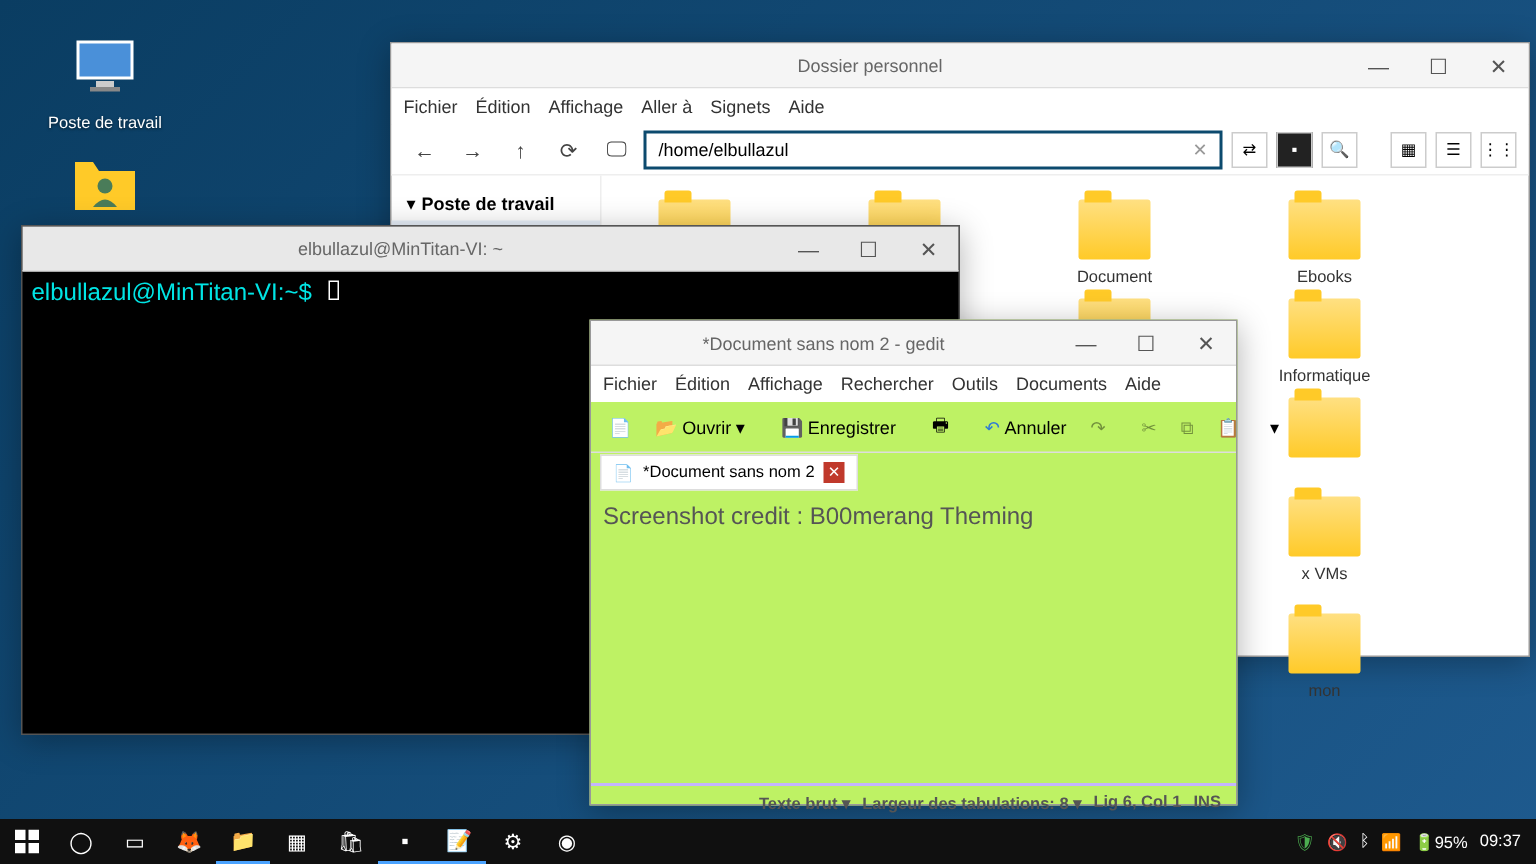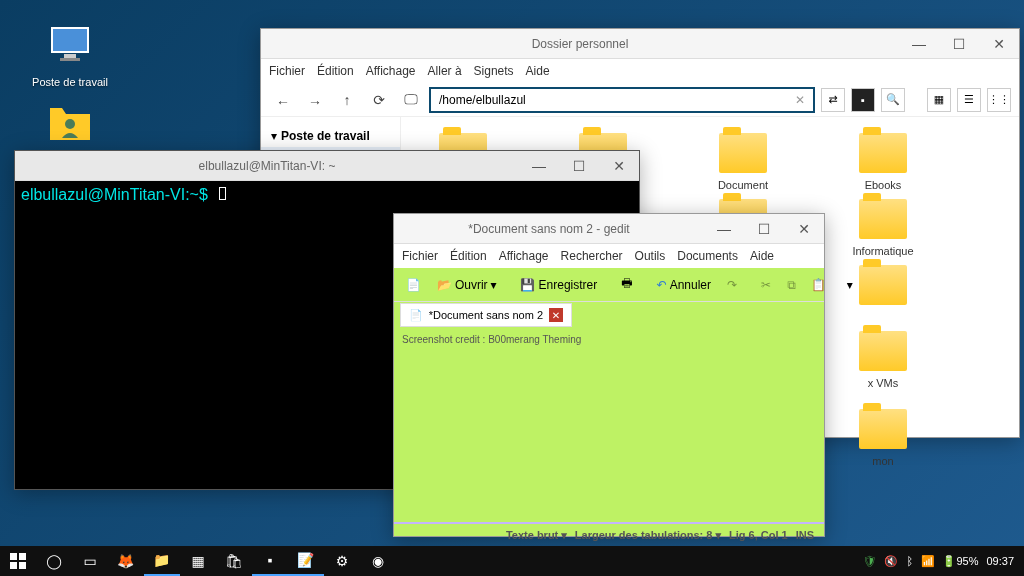--- a/index.html
+++ b/index.html
@@ -38,21 +38,21 @@
 .term-body .prompt { color: #00e5e5; }
 .term-body .cursor { display: inline-block; width: 7px; height: 13px; border: 1px solid #fff; margin-left: 2px; }
 
 .gedit { left: 393px; top: 213px; width: 432px; height: 324px; background: #bef264; }
 .gedit-toolbar { height: 34px; display: flex; align-items: center; padding: 2px 6px; gap: 4px; border-bottom: 1px solid #ddd; }
 .gedit-toolbar .tb-btn { display: flex; align-items: center; gap: 3px; padding: 4px 6px; font-size: 12px; cursor: pointer; }
 .gedit-toolbar .sep { width: 1px; height: 22px; background: #ccc; margin: 0 2px; }
 .gedit-tabs { height: 26px; display: flex; align-items: center; padding: 0 6px; }
 .gedit-tab { display: flex; align-items: center; gap: 6px; font-size: 11px; padding: 4px 8px; border: 1px solid #ddd; background: #fff; }
 .gedit-tab .close-tab { background: #c0392b; color: #fff; width: 14px; height: 14px; display: flex; align-items: center; justify-content: center; font-size: 10px; }
-.gedit-editor { height: 194px; padding: 6px 8px; font-family: monospace; font-size: 10px; color: #555; overflow: auto; }
+.gedit-editor { height: 194px; padding: 6px 8px; font-family: monospace; font-size: 16px; color: #555; overflow: auto; }
 .gedit-status { height: 24px; border-top: 2px solid #c4b5fd; display: flex; align-items: center; justify-content: flex-end; gap: 8px; padding: 0 10px; font-size: 11px; color: #555; font-weight: bold; }
 
 .taskbar { position: absolute; bottom: 0; left: 0; right: 0; height: 30px; background: #101010; display: flex; align-items: center; }
 .taskbar .tb-item { width: 36px; height: 30px; display: flex; align-items: center; justify-content: center; color: #fff; font-size: 14px; cursor: pointer; }
 .taskbar .tb-item.active { border-bottom: 2px solid #4aa3ff; }
 .taskbar .spacer { flex: 1; }
 .taskbar .sys { display: flex; align-items: center; gap: 8px; padding: 0 10px; color: #fff; font-size: 11px; }
 
 .folder-icon { width: 100%; height: 100%; background: linear-gradient(#ffe082, #ffca28); border-radius: 2px; position: relative; }
 .folder-icon::before { content: ''; position: absolute; top: -6px; left: 4px; width: 18px; height: 8px; background: #ffca28; border-radius: 2px 2px 0 0; }

